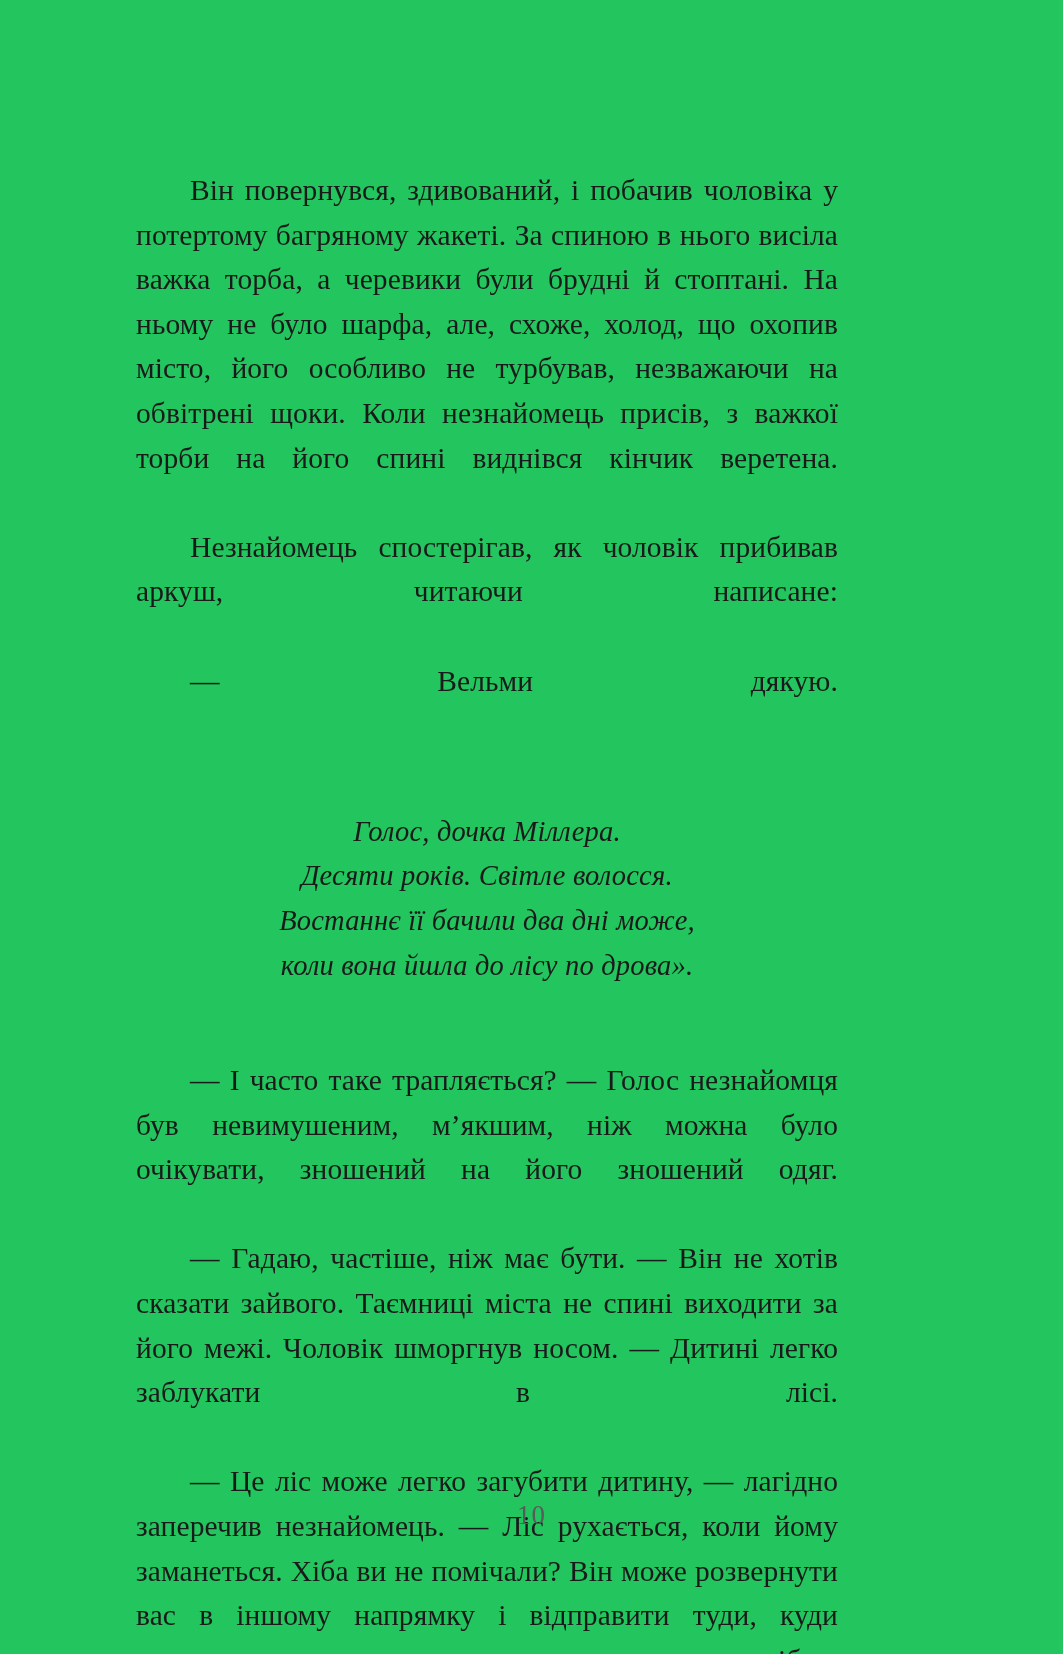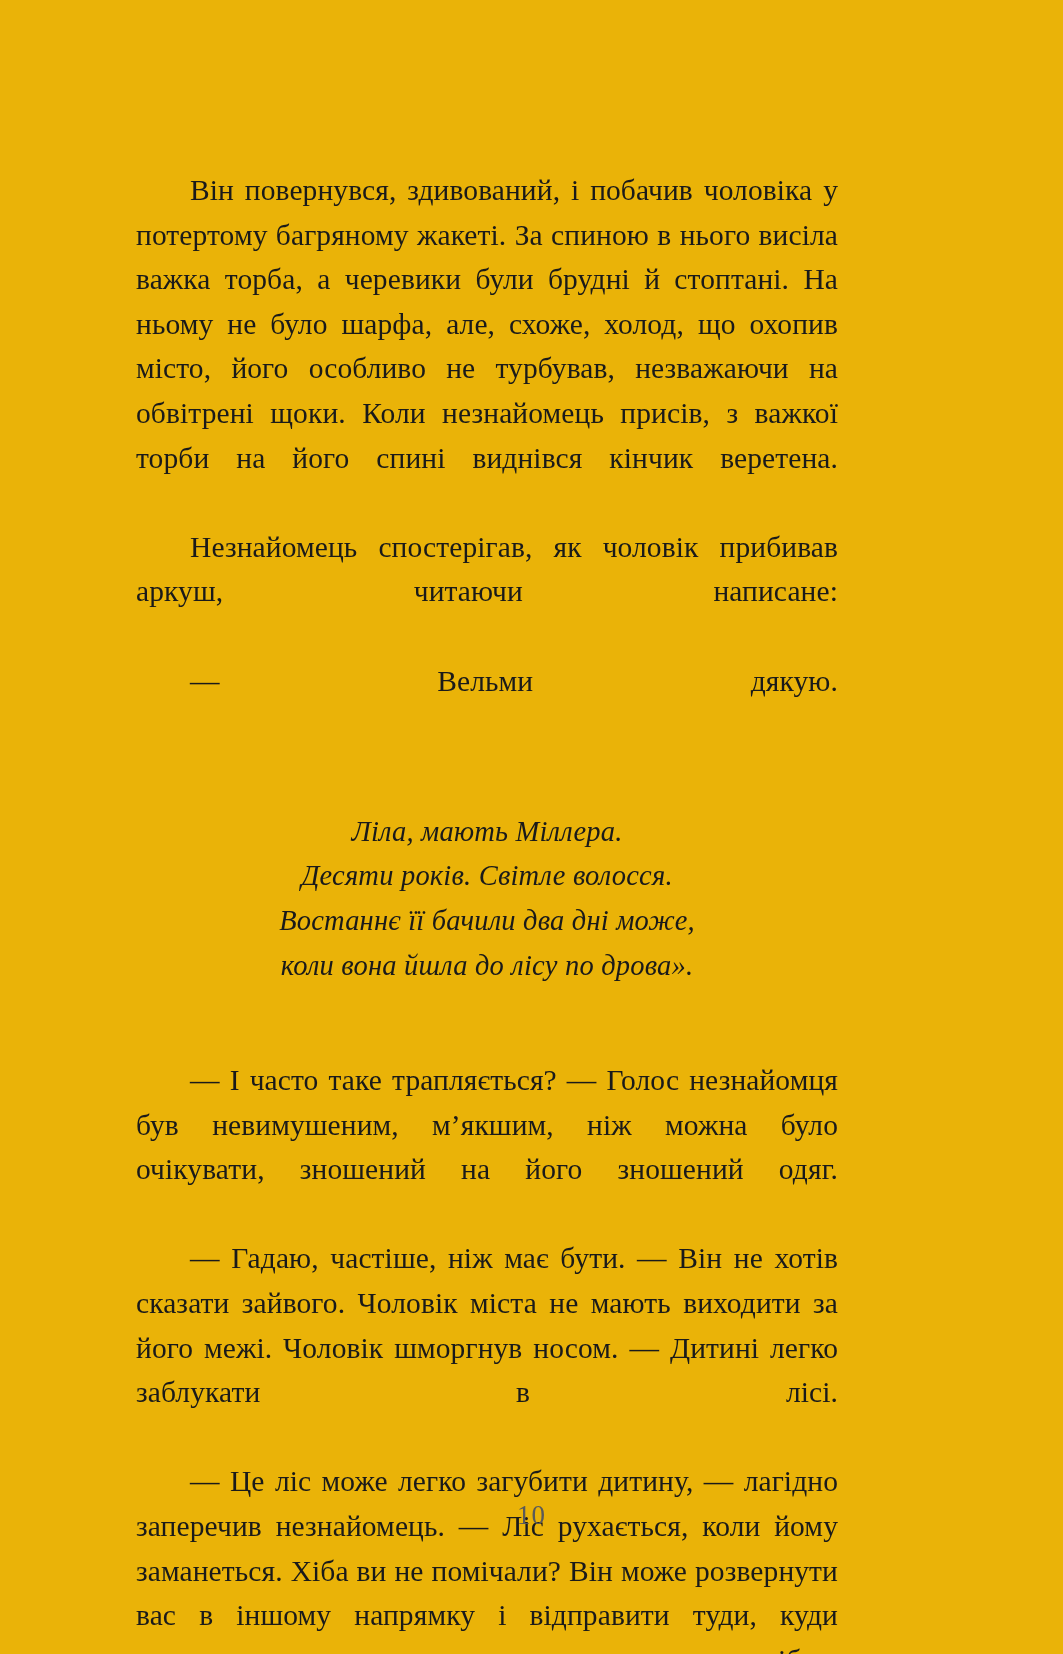--- a/index.html
+++ b/index.html
@@ -16,21 +16,21 @@
     color: #1a1a1a;
     overflow: hidden;
   }
 
   .page {
     position: absolute;
     left: 0;
     top: 0;
     width: 1063px;
     height: 1654px;
-    background: #eab308;
+    background: #22c55e;
   }
 
   .text-column {
     position: absolute;
     left: 136px;
     top: 168px;
     width: 702px;
   }
 
   p.body-para {
@@ -91,31 +91,31 @@
 
     <p class="body-para">Він повернувся, здивований, і побачив чоловіка у потертому багряному жакеті. За спиною в нього висіла важка торба, а черевики були брудні й стоптані. На ньому не було шарфа, але, схоже, холод, що охопив місто, його особливо не турбував, незважаючи на обвітрені щоки. Коли незнайомець присів, з важкої торби на його спині виднівся кінчик веретена.</p>
 
     <p class="body-para">Незнайомець спостерігав, як чоловік прибивав аркуш, читаючи написане:</p>
 
     <p class="body-para">— Вельми дякую.</p>
 
     <div class="gap-before-notice"></div>
 
     <div class="notice-block">
-      <span class="notice-line">Ліла, мають Міллера.</span>
+      <span class="notice-line">Голос, дочка Міллера.</span>
       <span class="notice-line">Десяти років. Світле волосся.</span>
       <span class="notice-line">Востаннє її бачили два дні може,</span>
       <span class="notice-line">коли вона йшла до лісу по дрова».</span>
     </div>
 
     <div class="gap-after-notice"></div>
 
     <p class="body-para">— І часто таке трапляється? — Голос незнайомця був невимушеним, м’якшим, ніж можна було очікувати, зношений на його зношений одяг.</p>
 
-    <p class="body-para">— Гадаю, частіше, ніж має бути. — Він не хотів сказати зайвого. Чоловік міста не мають виходити за його межі. Чоловік шморгнув носом. — Дитині легко заблукати в лісі.</p>
+    <p class="body-para">— Гадаю, частіше, ніж має бути. — Він не хотів сказати зайвого. Таємниці міста не спині виходити за його межі. Чоловік шморгнув носом. — Дитині легко заблукати в лісі.</p>
 
     <p class="body-para">— Це ліс може легко загубити дитину, — лагідно заперечив незнайомець. — Ліс рухається, коли йому заманеться. Хіба ви не помічали? Він може розвернути вас в іншому напрямку і відправити туди, куди вважатиме за потрібне.</p>
 
   </div>
 
   <div class="page-number">10</div>
 
 </div>
 
 </body></html>

